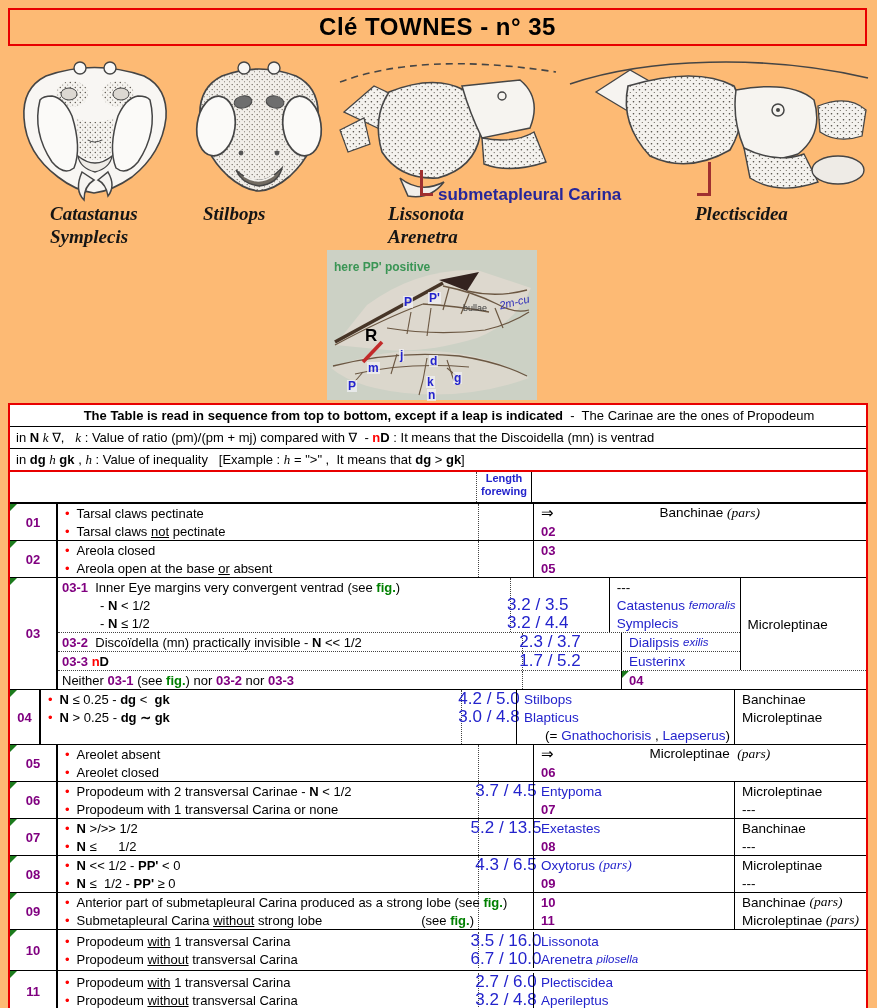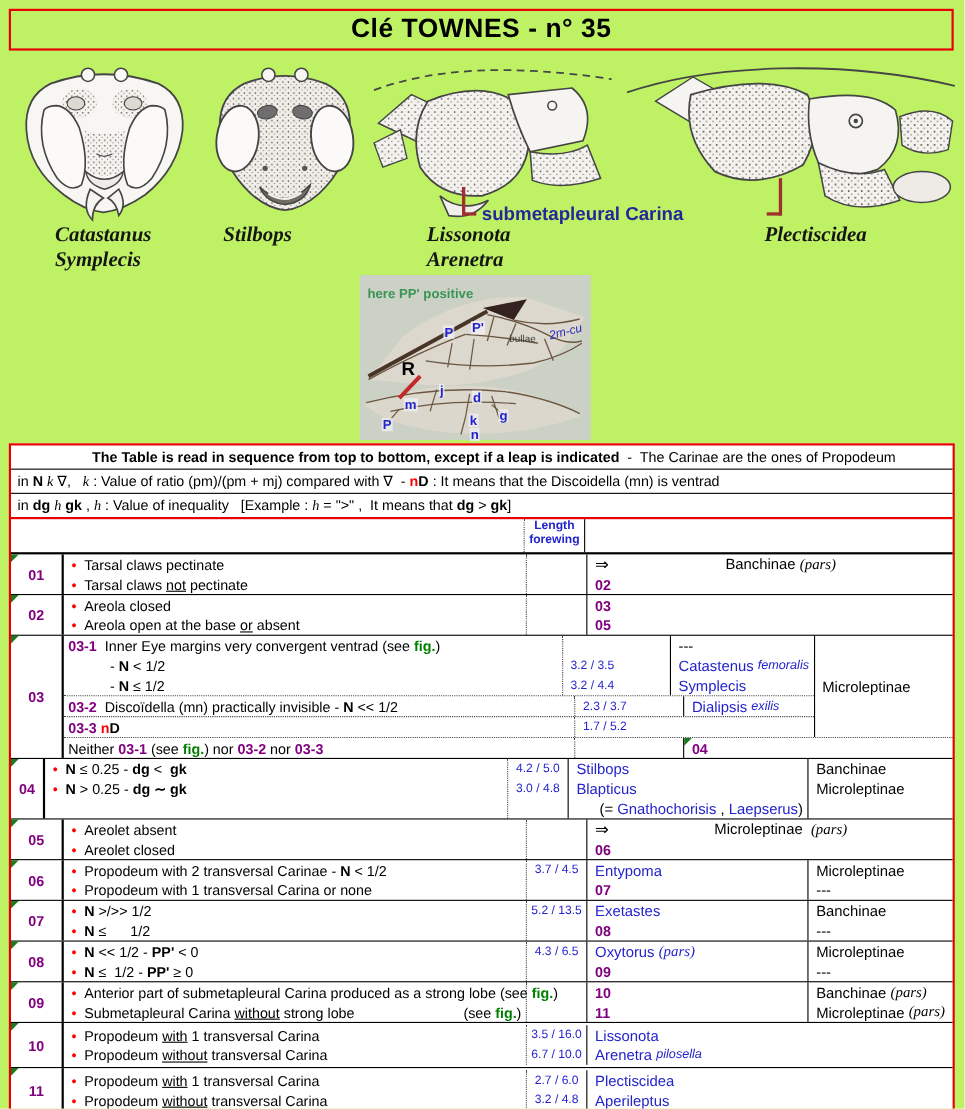--- a/index.html
+++ b/index.html
@@ -1,16 +1,16 @@
 <!DOCTYPE html>
 <html><head>
 <meta charset="utf-8">
 <style>
   html,body{margin:0;padding:0;background:#fff;}
-  .page{position:relative;width:877px;height:1008px;background:#bef264;overflow:hidden;
+  .page{position:relative;width:877px;height:1008px;background:#fdba74;overflow:hidden;
         font-family:"Liberation Sans",sans-serif;color:#000;}
 
   
   .titlebox{position:absolute;left:8px;top:8px;width:855px;height:34px;
             border:2px solid #e80000;display:flex;align-items:center;justify-content:center;}
   .titlebox h1{margin:0;font-size:24px;font-weight:bold;letter-spacing:.5px;}
 
   
   .figs{position:absolute;left:0;top:50px;width:877px;height:195px;}
   .fig{position:absolute;}
@@ -49,21 +49,21 @@
   .rowbody{flex:1;display:flex;}
   .col{display:flex;flex-direction:column;justify-content:center;}
   .desc{width:420px;}
   .len{width:54px;border-left:1px dotted #444;}
   .res{flex:1;border-left:1.5px solid #000;position:relative;}
   .fam{width:131px;border-left:1.5px solid #000;}
 
   .ln{height:18px;display:flex;align-items:center;font-size:13px;white-space:pre;padding:0 4px;}
   .desc .ln{padding-left:4px;}
   .ln.ind{padding-left:42px;}
-  .len .ln{justify-content:center;color:#2323cc;font-size:11px;padding:0;}
+  .len .ln{justify-content:center;color:#2323cc;font-size:17px;padding:0;}
   .res .ln,.fam .ln{padding-left:7px;font-size:13.5px;}
   .ln.blue{color:#2323cc;}
   .ln.leapln{color:#800080;font-weight:bold;font-size:13px;}
   .bullet{color:#f00;margin:0 7px 0 3px;font-size:13px;}
   .arrow{font-size:15px;margin-right:4px;}
   .centerline{flex:1;text-align:center;display:block;}
   .spread{justify-content:space-between;}
 
   
   .r3top{display:flex;border-bottom:1px dotted #444;}
@@ -331,20 +331,23 @@
                   <div class="ln"><span class="sg bl">Dialipsis </span><span class="sg bl is">exilis</span></div>
                 </div>
             </div>
             <div class="sr">
               <div class="col desc">
                   <div class="ln"><span class="sg p">03-3 </span><span class="sg r">n</span><span class="sg b">D</span></div>
                 </div>
               <div class="col len">
                   <div class="ln">1.7 / 5.2</div>
                 </div>
+              <div class="col res">
+                  <div class="ln blue">Eusterinx</div>
+                </div>
             </div>
           </div>
           <div class="r3fam">Microleptinae</div>
         </div>
         <div class="sr">
           <div class="col desc">
               <div class="ln"><span class="sg">Neither </span><span class="sg p">03-1</span><span class="sg"> (see </span><span class="sg g">fig.</span><span class="sg">) nor </span><span class="sg p">03-2</span><span class="sg"> nor </span><span class="sg p">03-3</span></div>
             </div>
           <div class="col len">
               <div class="ln"></div>

